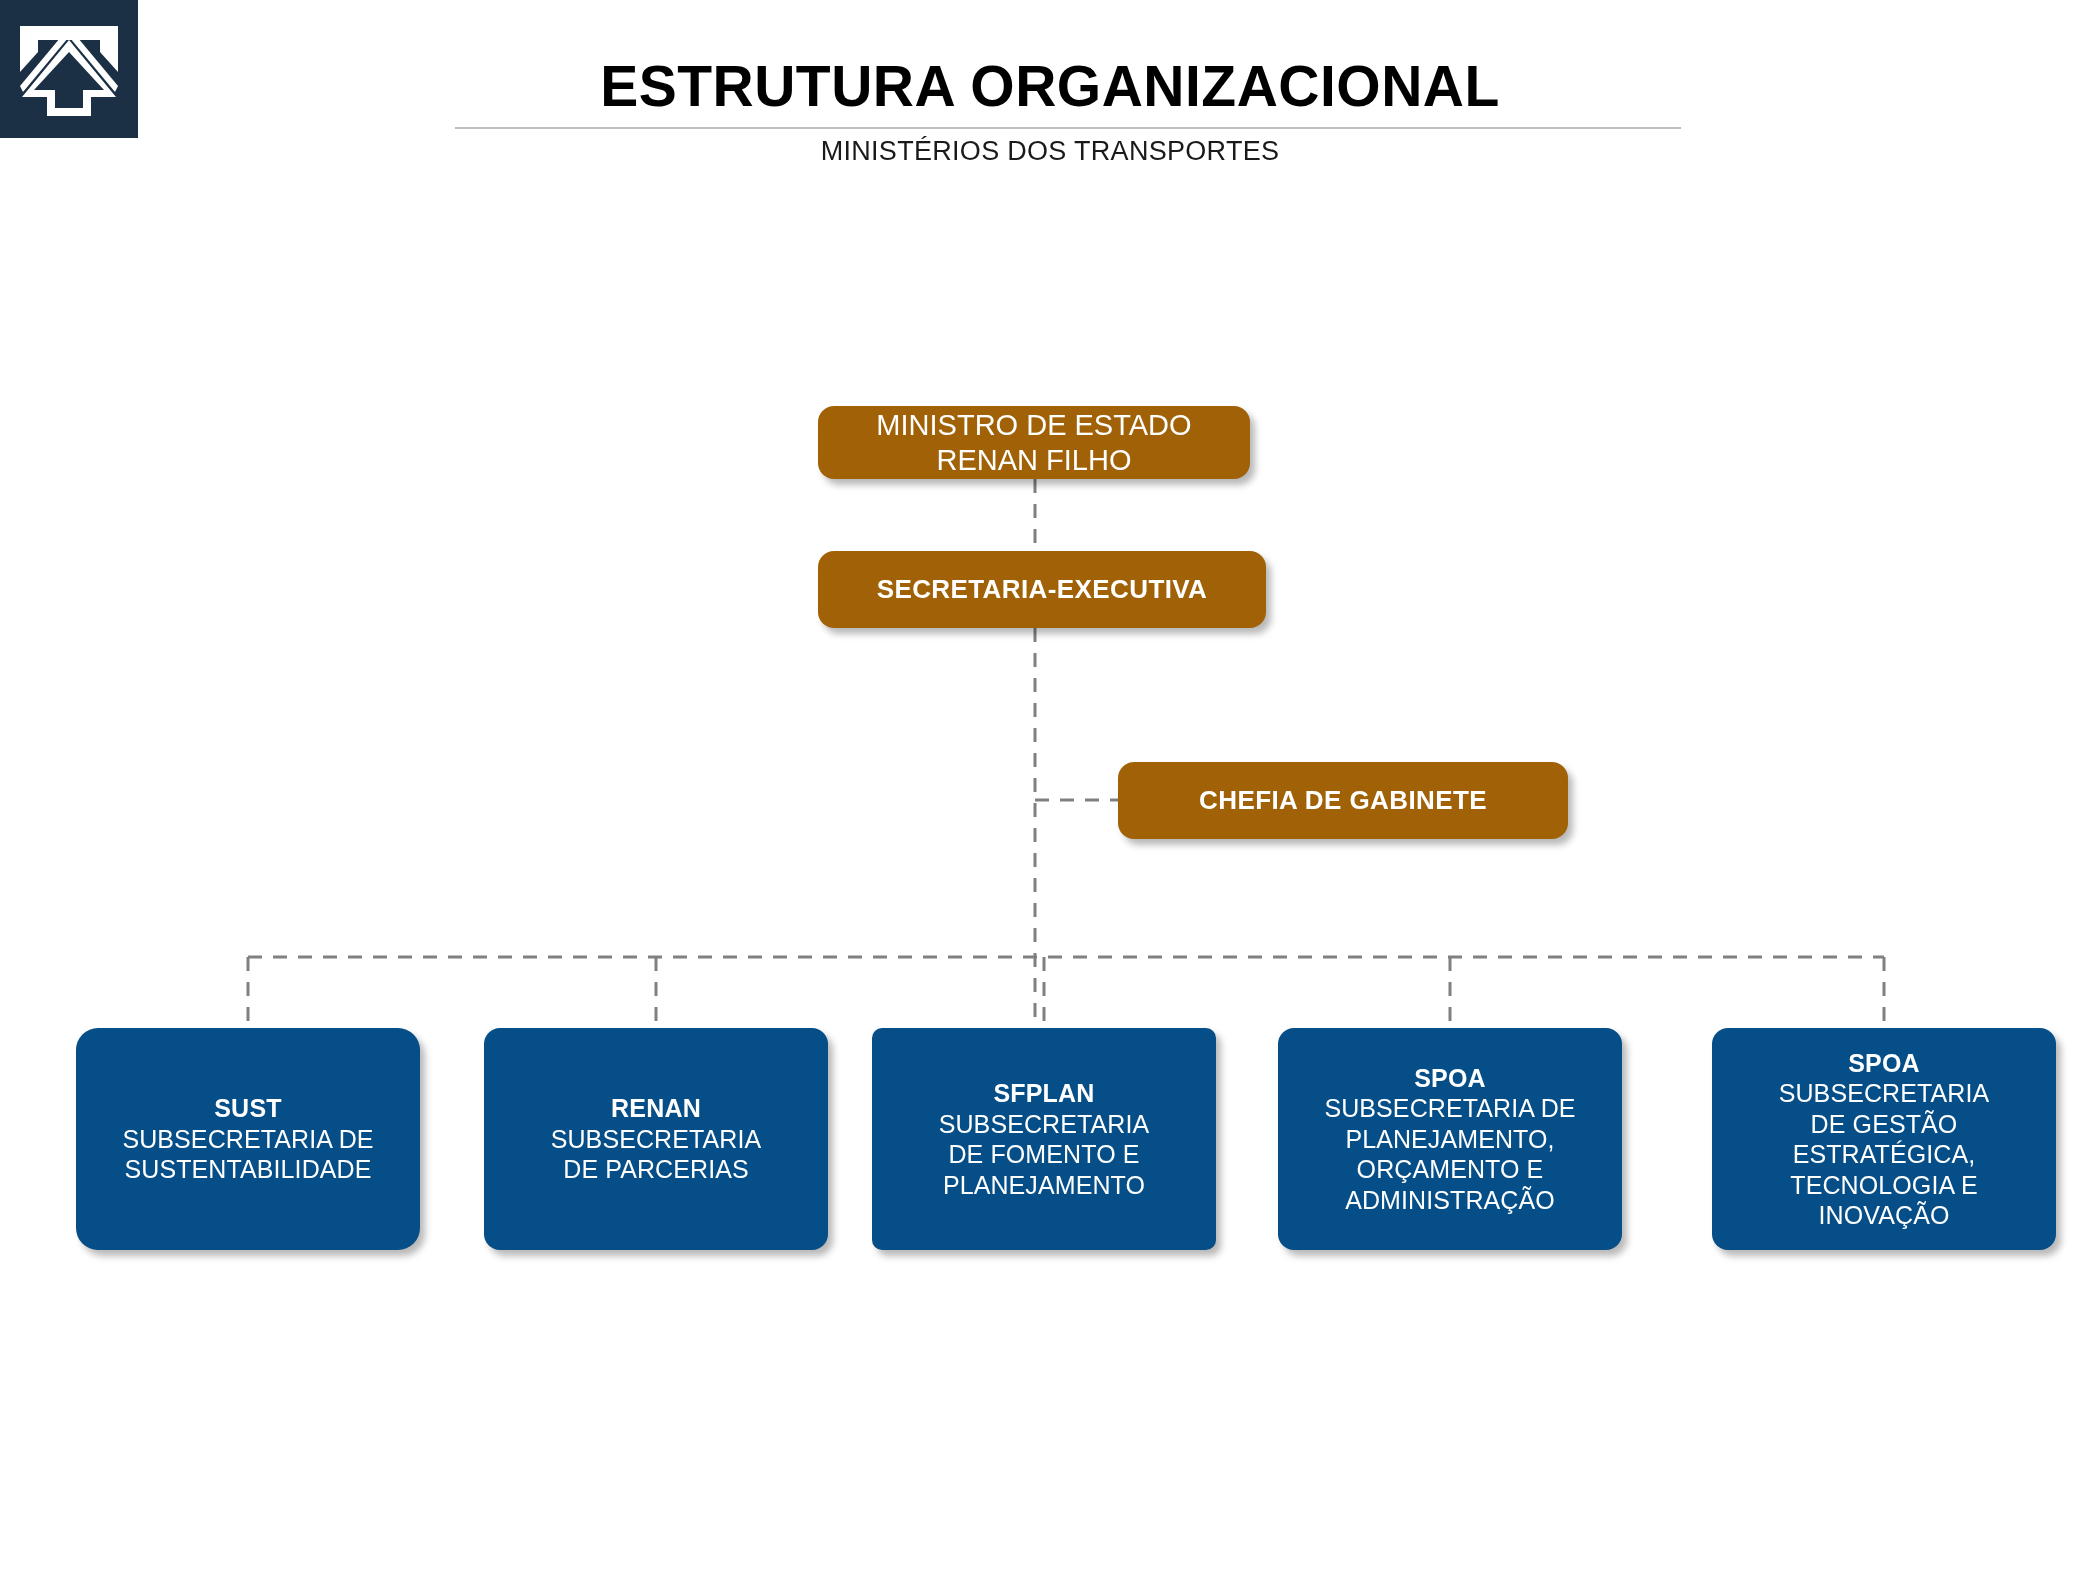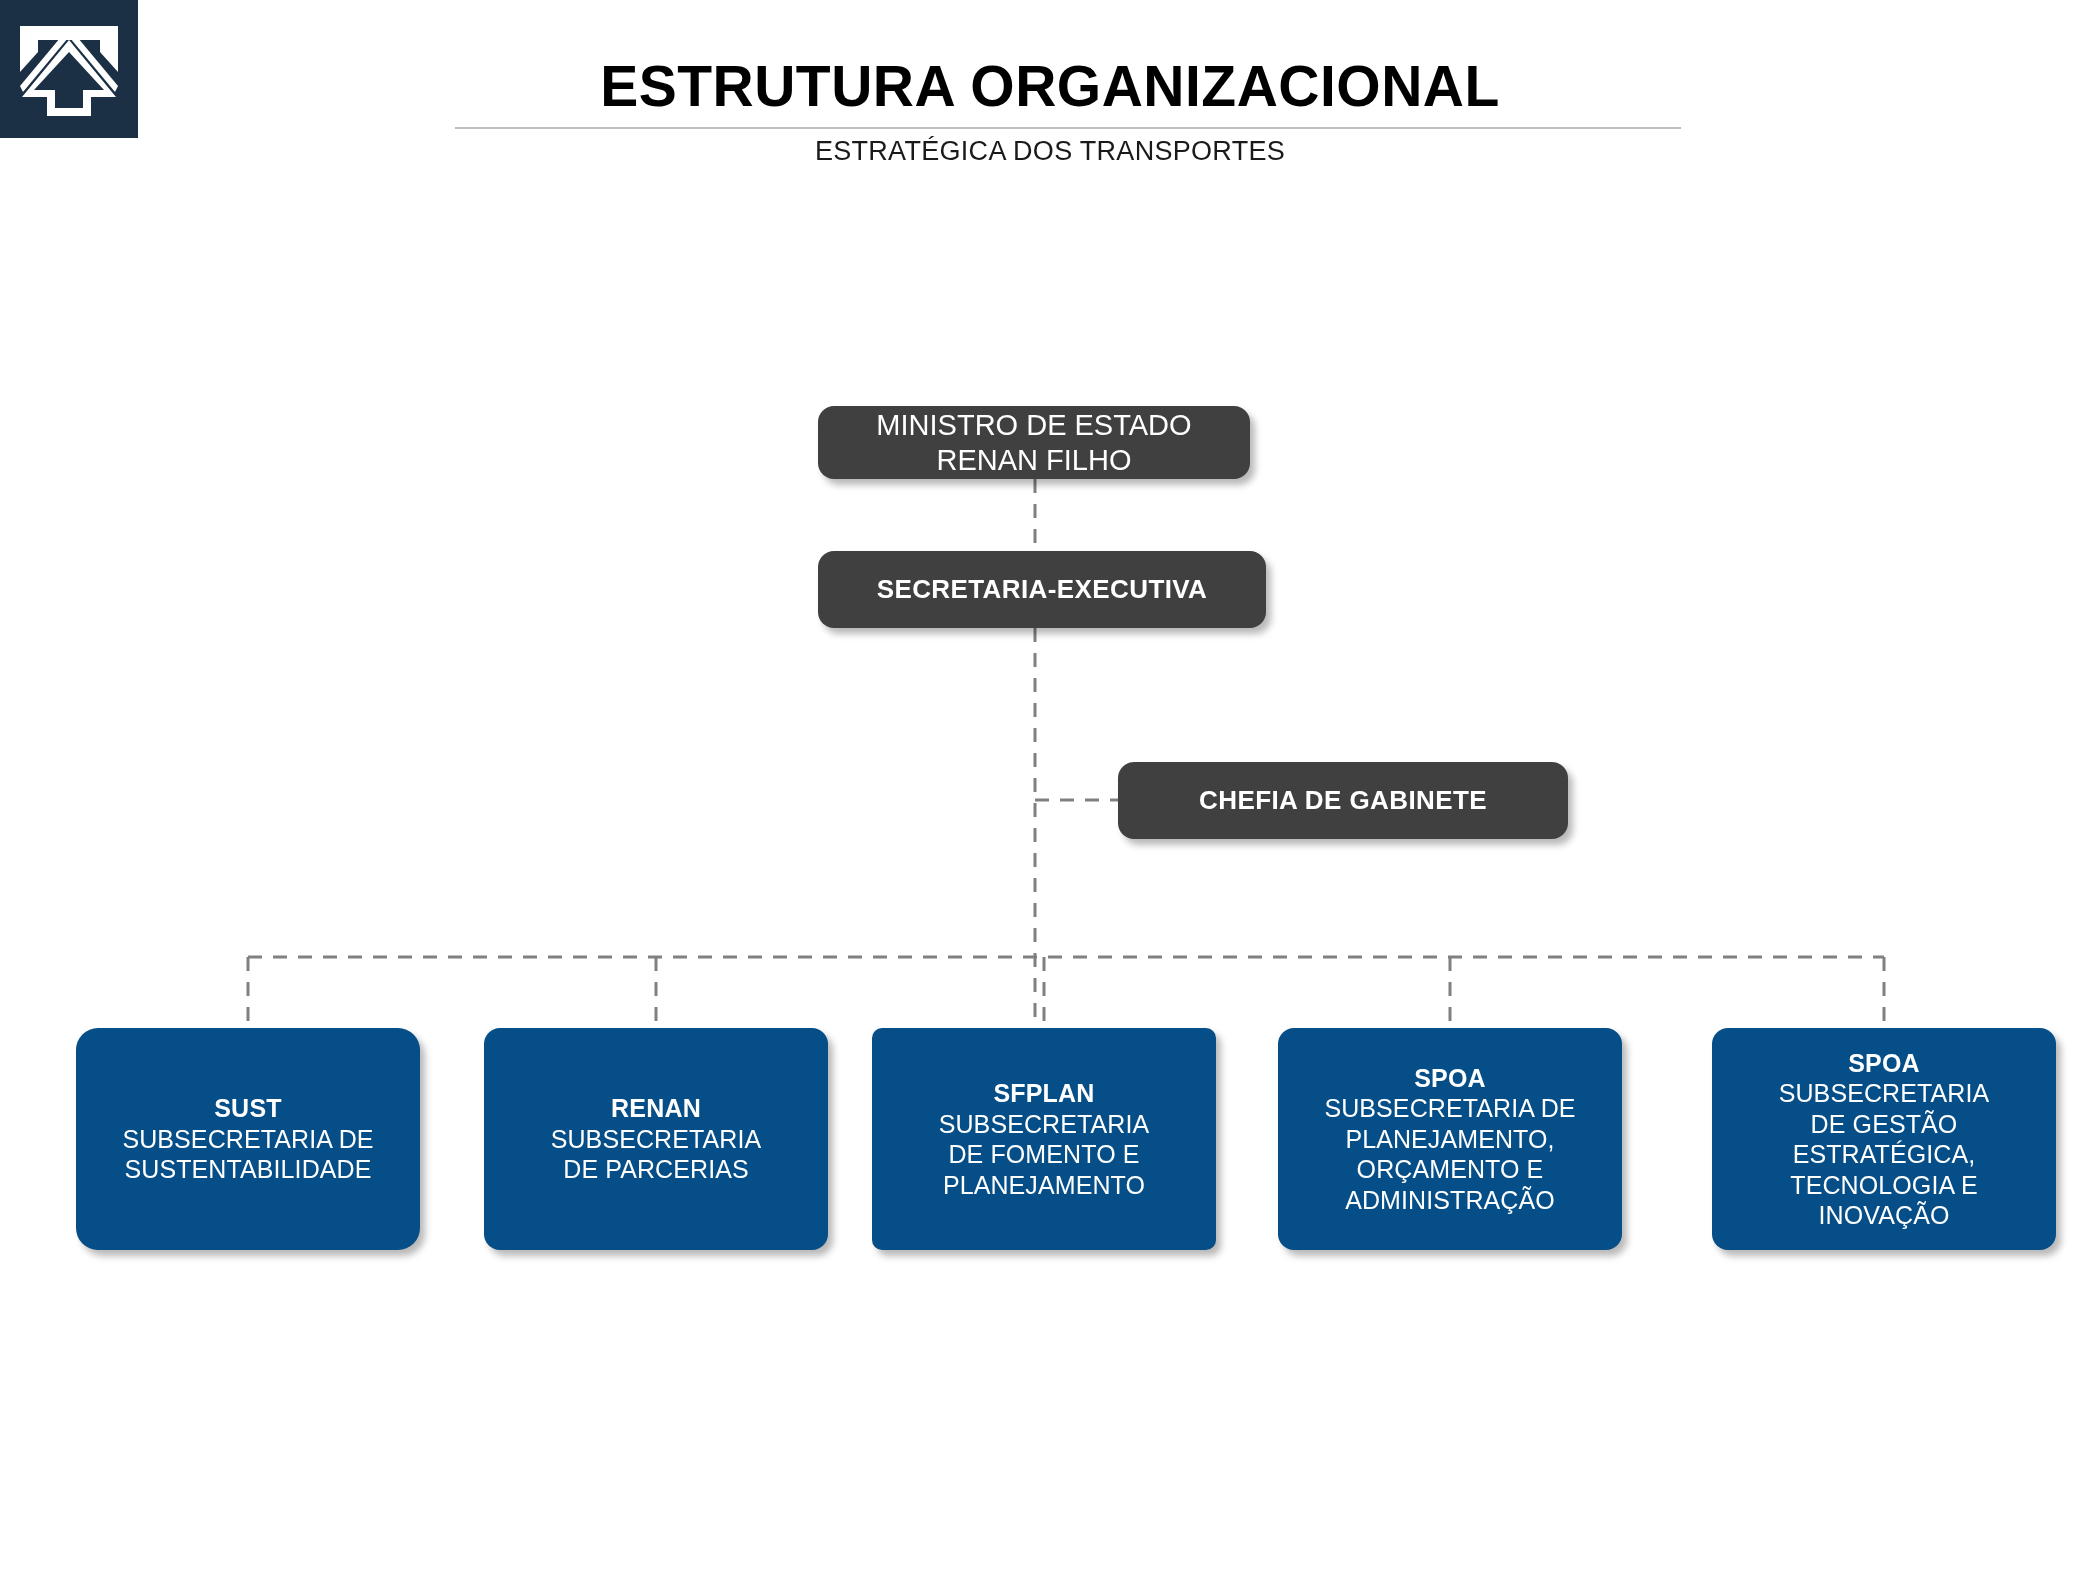--- a/index.html
+++ b/index.html
@@ -80,21 +80,21 @@
     border-radius: 16px;
     box-sizing: border-box;
     display: flex;
     flex-direction: column;
     align-items: center;
     justify-content: center;
     text-align: center;
     color: #ffffff;
     box-shadow: 5px 6px 7px rgba(0,0,0,0.28);
   }
-  .node.dark  { background: #404040; }
+  .node.dark  { background: #a16207; }
   .node.blue  { background: #064e87; }
 
   .node .acronym {
     font-weight: bold;
     font-size: 25px;
     line-height: 1.22;
     letter-spacing: 0.2px;
   }
   .node .desc {
     font-weight: normal;
@@ -138,21 +138,21 @@
     <path d="M118 86 L73 32 L65 32 L115 92 Z" fill="#ffffff"></path>
 
     <path d="M69 40 L116 97 H91 V116 H47 V97 H22 Z" fill="#ffffff"></path>
     <path d="M69 52 L104 90 H83 V108 H55 V90 H34 Z" fill="#1b2f45"></path>
   </svg>
 </div>
 
 <div id="header-rule"></div>
 
 <div id="page-title">ESTRUTURA ORGANIZACIONAL</div>
-<div id="page-subtitle">ESTRATÉGICA DOS TRANSPORTES</div>
+<div id="page-subtitle">MINISTÉRIOS DOS TRANSPORTES</div>
 
 <svg id="connectors" viewBox="0 0 2100 1575" preserveAspectRatio="none">
   <g stroke="#808080" stroke-width="3" fill="none" stroke-dasharray="14 11">
 
     <line x1="1035" y1="479" x2="1035" y2="551"></line>
 
     <line x1="1035" y1="628" x2="1035" y2="1028"></line>
 
     <line x1="1035" y1="800" x2="1118" y2="800"></line>
 

